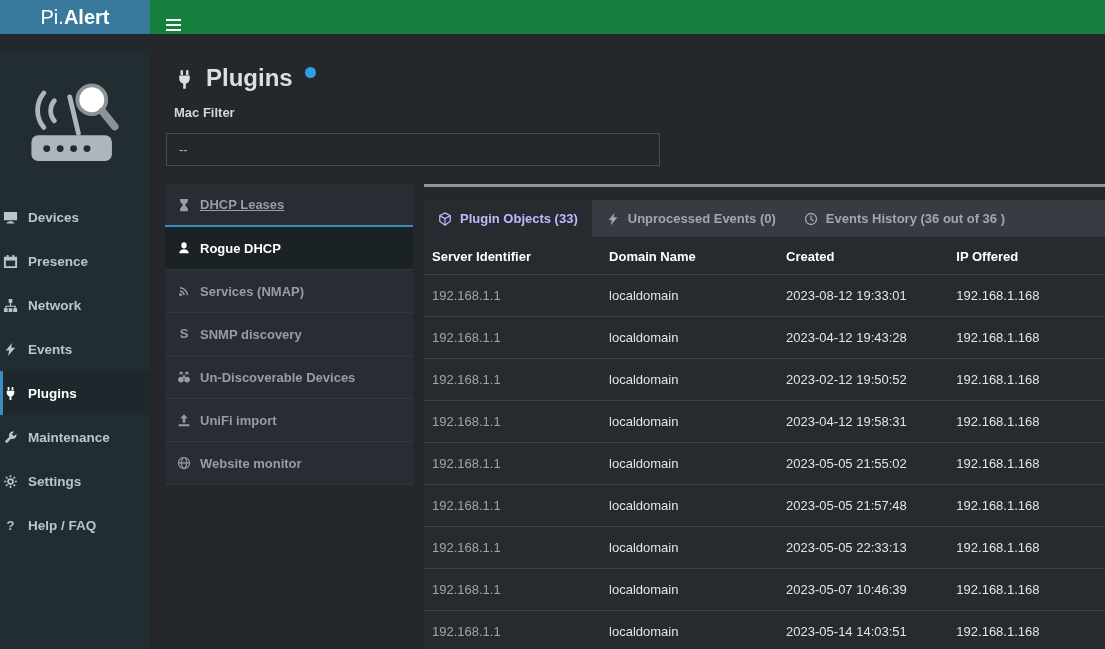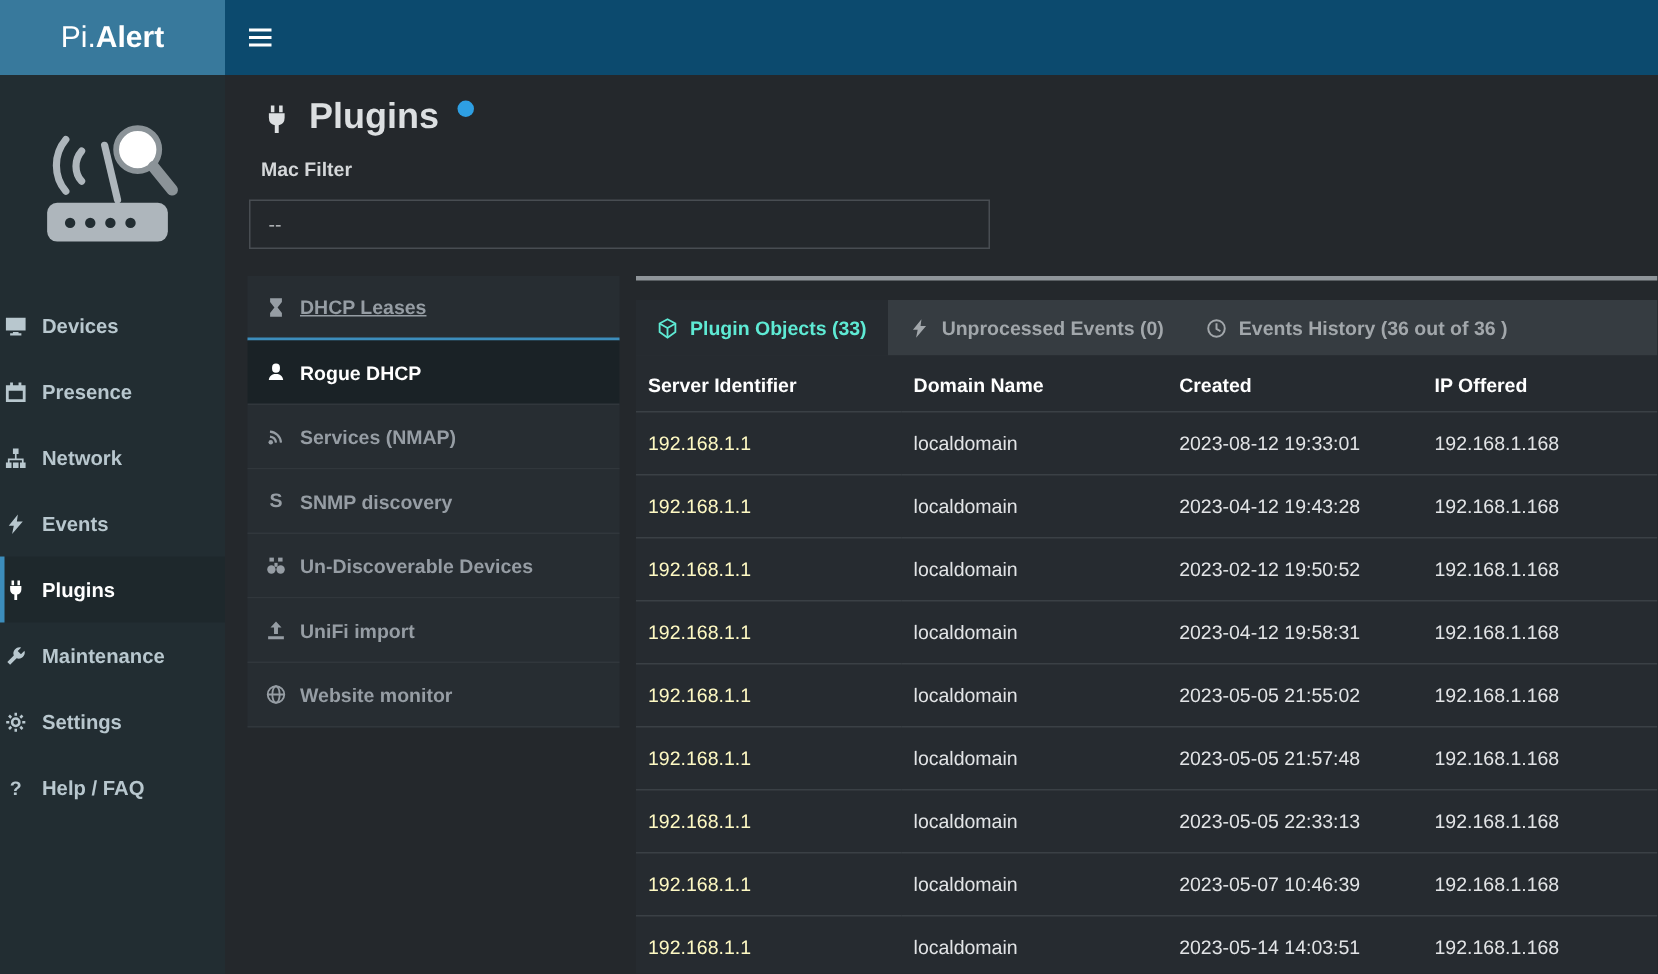--- a/index.html
+++ b/index.html
@@ -6,21 +6,21 @@
   html, body { width: 1105px; height: 649px; }
   body {
     overflow: hidden;
     background: #24282c;
     font-family: "Liberation Sans", "DejaVu Sans", sans-serif;
     color: #dfe2e4;
   }
   svg { display: block; }
 
   
-  .navbar { position: fixed; top: 0; left: 0; right: 0; height: 50px; display: flex; background: #0c4a6e; z-index: 20; }
+  .navbar { position: fixed; top: 0; left: 0; right: 0; height: 34px; display: flex; background: #15803d; z-index: 20; }
   .brand { width: 150px; background: #38799c; color: #fff; font-size: 20px; display: flex; align-items: center; justify-content: center; cursor: pointer; }
   .brand b { font-weight: bold; }
   .hamburger { width: 46px; height: 50px; background: transparent; border: none; cursor: pointer; display: flex; align-items: center; justify-content: center; }
   .hamburger-bars { width: 15px; height: 2px; background: #fff; box-shadow: 0 -5px 0 #fff, 0 5px 0 #fff; }
 
   
   .sidebar { position: fixed; top: 50px; left: 0; bottom: 0; width: 150px; background: #222d32; z-index: 10; }
   .logo-art { height: 145px; display: flex; align-items: center; justify-content: center; padding-top: 10px; }
   .side-menu { list-style: none; }
   .side-item { display: flex; align-items: center; gap: 10px; height: 44px; padding: 0 10px 0 0; color: #b8c7ce; font-size: 13.5px; font-weight: bold; cursor: pointer; border-left: 3px solid transparent; }
@@ -48,26 +48,26 @@
   .plugin-nav-item svg, .plugin-nav-item .txt-icon { width: 14px; height: 14px; flex: none; }
   .plugin-nav-item .txt-icon { font-size: 13px; font-weight: bold; line-height: 14px; text-align: center; }
   .plugin-nav-item.underlined { border-bottom: 2px solid #3c8dbc; text-decoration: underline; }
   .plugin-nav-item.active { background: #1a2226; color: #fff; align-items: center; }
 
   
   .tab-panel { flex: 1; min-width: 0; border-top: 3px solid #8f959a; }
   .tabs { display: flex; background: #363c41; height: 37px; margin-top: 13px; }
   .tab { display: flex; align-items: center; gap: 8px; padding: 0 14px; color: #a2a7ab; font-size: 13px; font-weight: bold; cursor: pointer; white-space: nowrap; }
   .tab svg { width: 14px; height: 14px; }
-  .tab.active { background: #262b30; color: #5eead4; text-align: center; }
+  .tab.active { background: #262b30; color: #c4b5fd; text-align: center; }
 
   .data-table { width: 100%; border-collapse: collapse; background: #262b30; font-size: 13px; }
   .data-table th { text-align: left; padding: 12px 8px 10px 8px; color: #fff; font-size: 13px; margin-left: 24px; }
   .data-table td { padding: 13px 8px; border-top: 1px solid #3a4045; color: #e2e4e6; }
-  .data-table a { color: #fef9c3; text-decoration: none; cursor: pointer; }
+  .data-table a { color: #a3a3a3; text-decoration: none; cursor: pointer; }
 </style>
 </head>
 <body>
 
 <header class="navbar">
   <div class="brand">
     <span>Pi.</span>
       <b>Alert</b>
   </div>
   <button class="hamburger">

